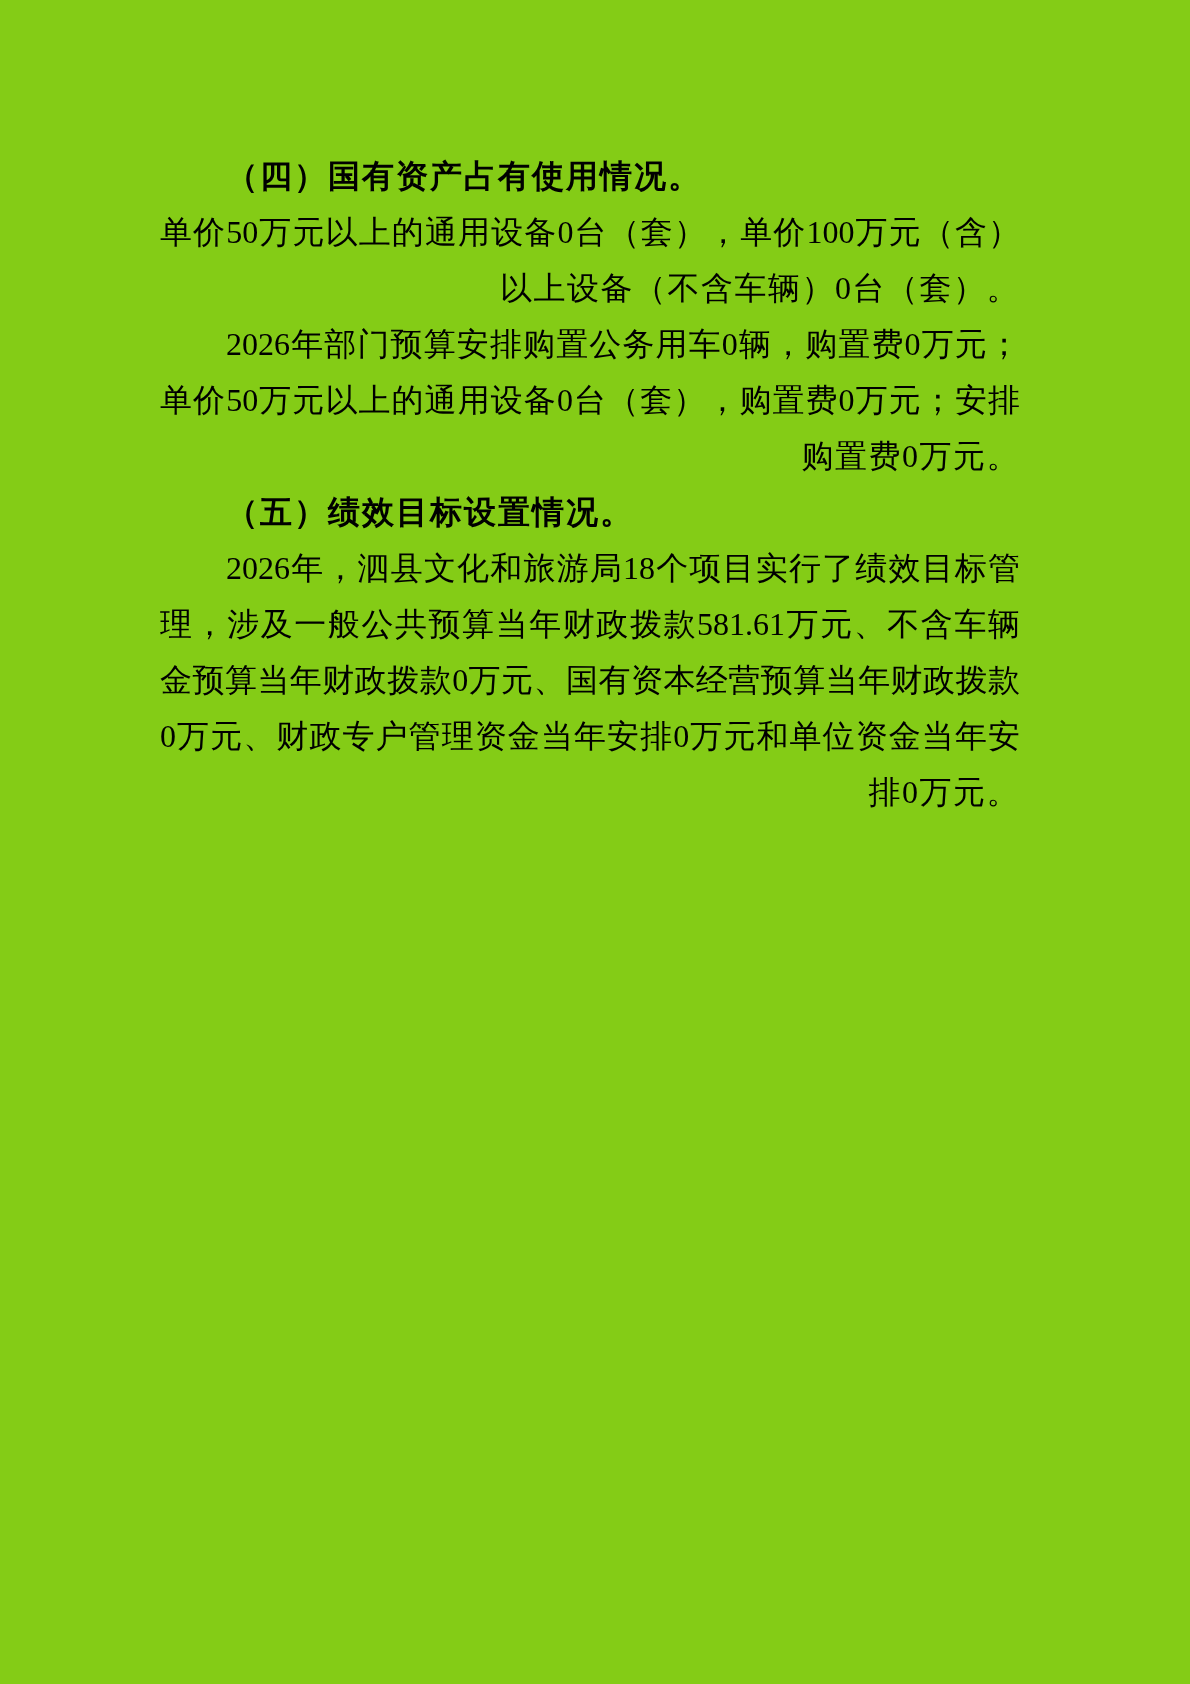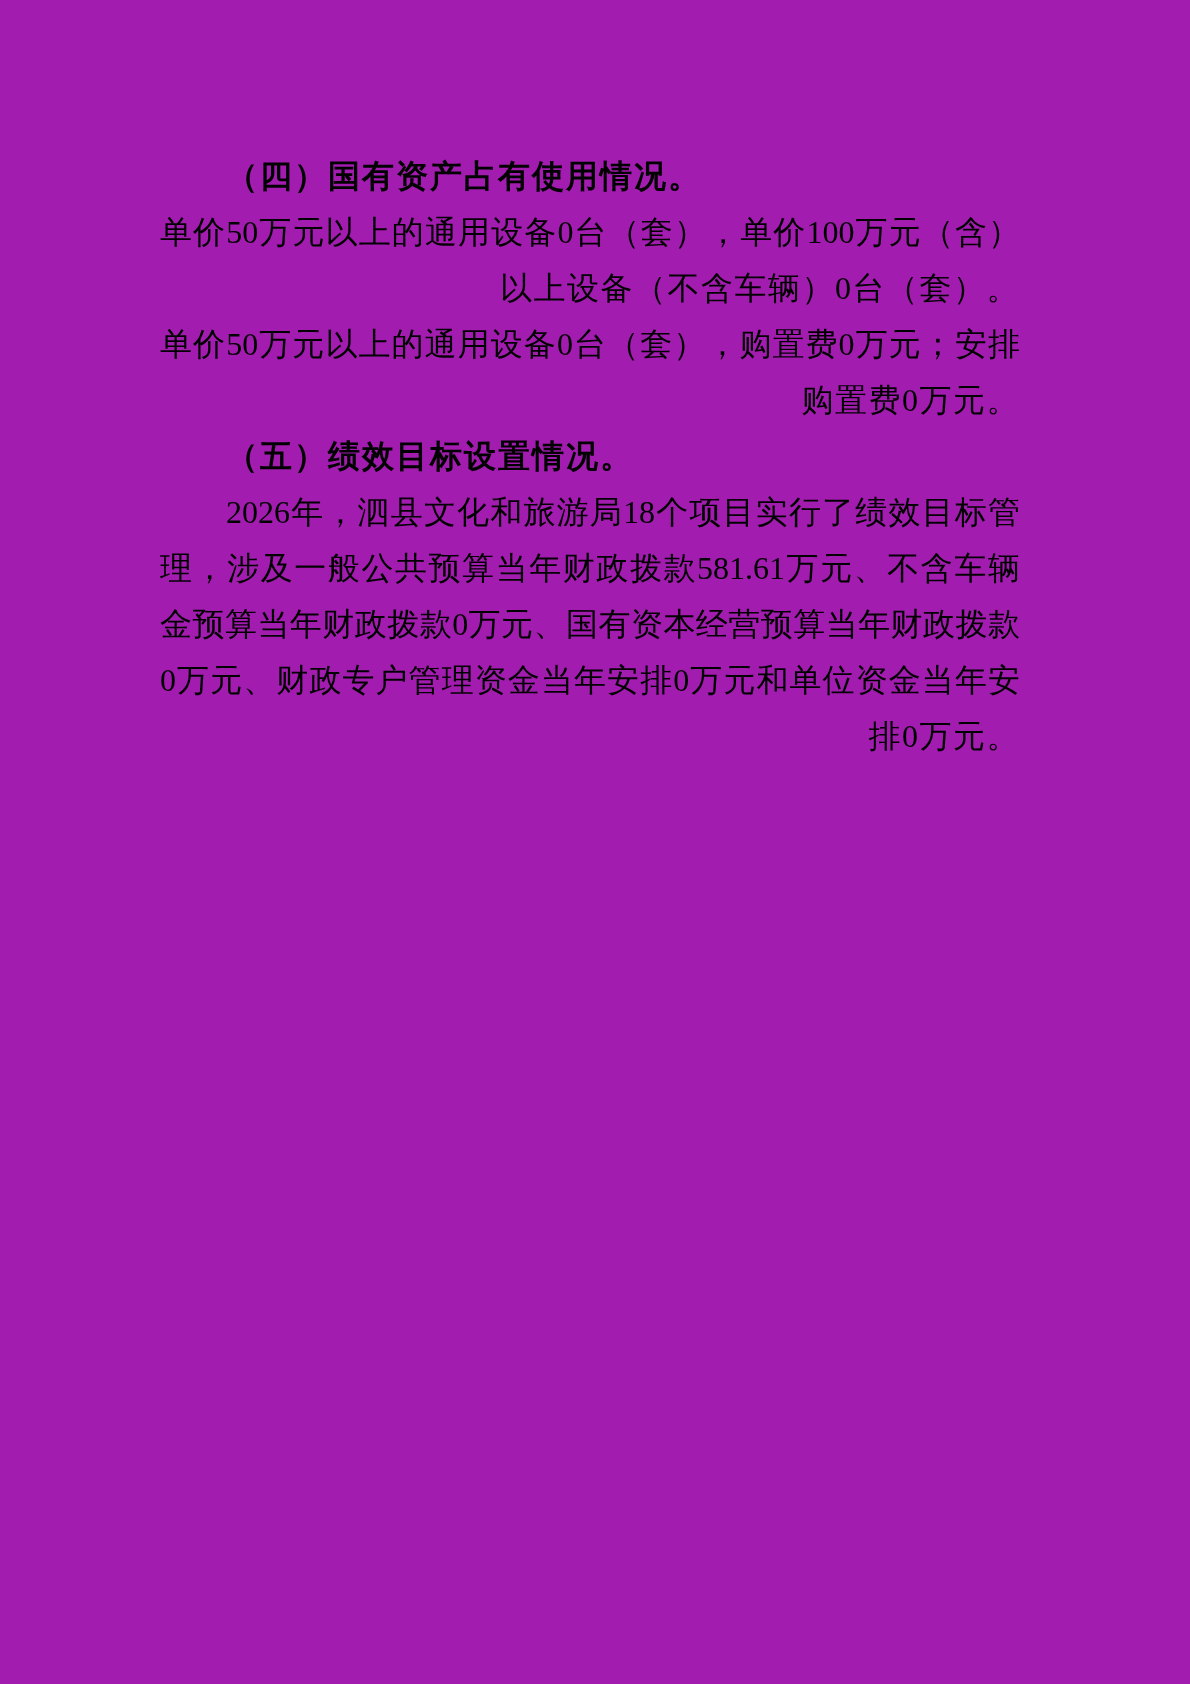--- a/index.html
+++ b/index.html
@@ -5,21 +5,21 @@
   html, body {
     margin: 0;
     padding: 0;
     background: #ffffff;
   }
   .page {
     position: relative;
     width: 1190px;
     height: 1684px;
     margin: 0 auto;
-    background: #a21caf;
+    background: #84cc16;
     box-sizing: border-box;
     padding: 148px 170px 0 160px;
     color: #000000;
     font-family: "Liberation Serif", "DejaVu Serif", serif;
   }
   .line {
     margin: 0;
     padding: 0;
     height: 56px;
     line-height: 56px;
@@ -47,20 +47,21 @@
 </head>
 <body>
 
 <div class="page">
 
   <div class="line heading indent">（四）国有资产占有使用情况。</div>
 
   <div class="line just">单价50万元以上的通用设备0台（套），单价100万元（含）</div>
   <div class="line last">以上设备（不含车辆）0台（套）。</div>
 
+  <div class="line just indent">2026年部门预算安排购置公务用车0辆，购置费0万元；</div>
   <div class="line just">单价50万元以上的通用设备0台（套），购置费0万元；安排</div>
   <div class="line last">购置费0万元。</div>
 
   <div class="line heading indent">（五）绩效目标设置情况。</div>
 
   <div class="line just indent">2026年，泗县文化和旅游局18个项目实行了绩效目标管</div>
   <div class="line just">理，涉及一般公共预算当年财政拨款581.61万元、不含车辆</div>
   <div class="line just">金预算当年财政拨款0万元、国有资本经营预算当年财政拨款</div>
   <div class="line just">0万元、财政专户管理资金当年安排0万元和单位资金当年安</div>
   <div class="line last">排0万元。</div>

